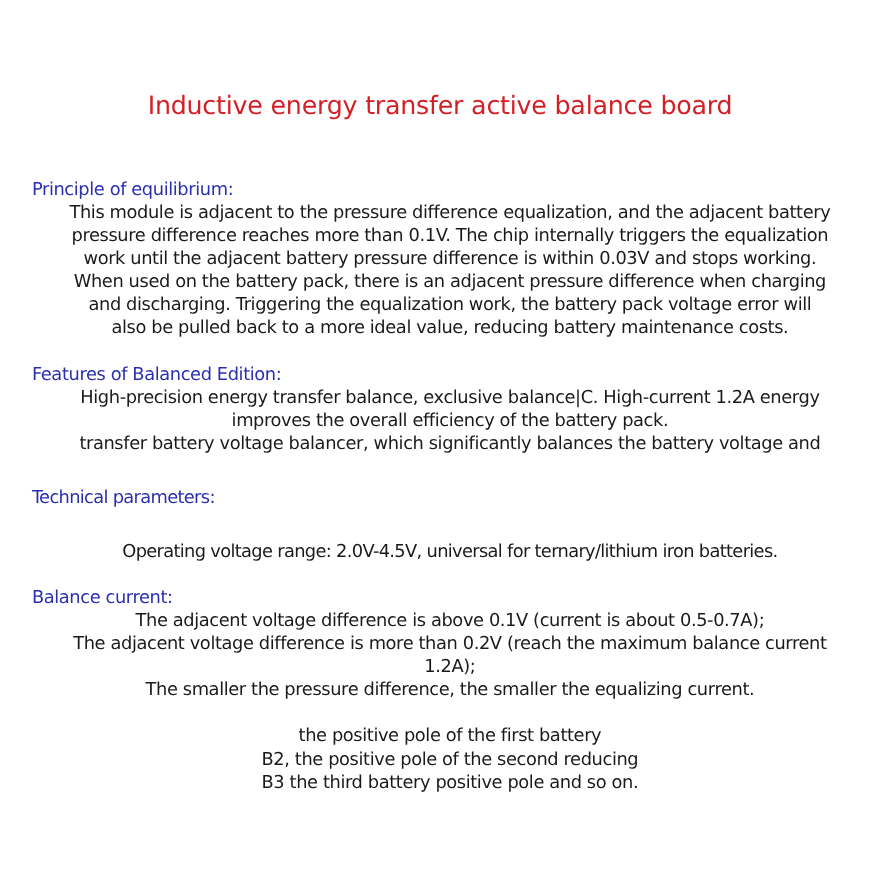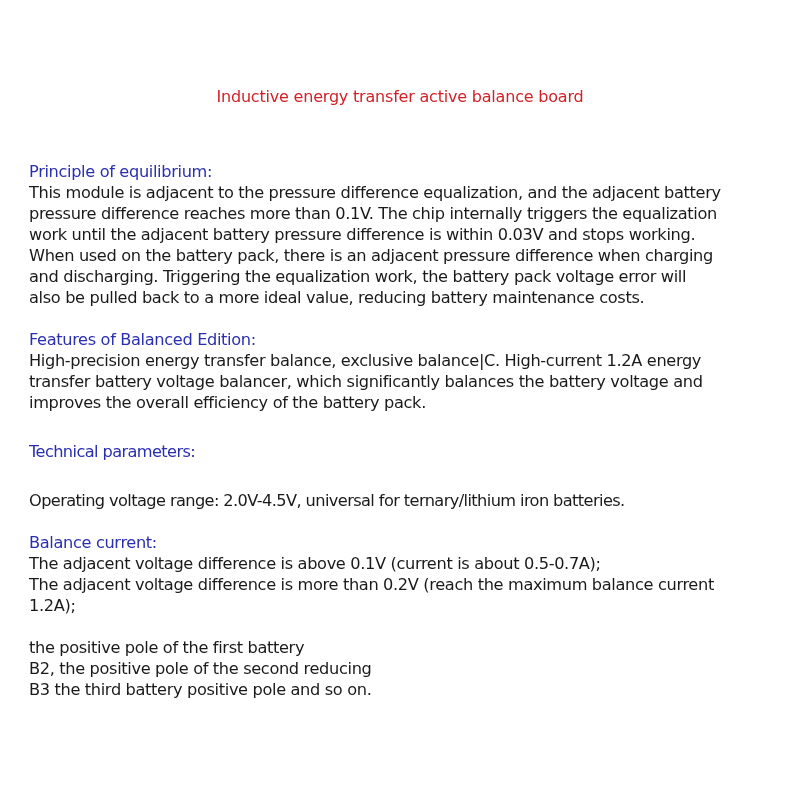--- a/index.html
+++ b/index.html
@@ -14,21 +14,21 @@
       overflow: hidden;
       font-family: "DejaVu Sans", "Liberation Sans", sans-serif;
     }
     .title {
       position: absolute;
       top: 82px;
       left: 0;
       width: 800px;
       text-align: center;
       color: #d41f26;
-      font-size: 16px;
+      font-size: 23px;
       line-height: 30px;
       letter-spacing: -0.2px;
     }
     .content {
       position: absolute;
       top: 161px;
       left: 29px;
       width: 760px;
     }
     .section {
@@ -41,20 +41,21 @@
       letter-spacing: -0.35px;
       margin: 0;
     }
     .body-line {
       color: #1a1a1a;
       font-size: 16.2px;
       line-height: 21px;
       letter-spacing: -0.35px;
       margin: 0;
       white-space: nowrap;
+      text-align: center;
     }
     .section.tech .heading,
     .section.tech .body-line {
       letter-spacing: -0.6px;
       margin-top: 28px;
     }
   </style>
 </head>
 <body>
 
@@ -68,34 +69,35 @@
     <p class="body-line">pressure difference reaches more than 0.1V. The chip internally triggers the equalization</p>
     <p class="body-line">work until the adjacent battery pressure difference is within 0.03V and stops working.</p>
     <p class="body-line">When used on the battery pack, there is an adjacent pressure difference when charging</p>
     <p class="body-line">and discharging. Triggering the equalization work, the battery pack voltage error will</p>
     <p class="body-line">also be pulled back to a more ideal value, reducing battery maintenance costs.</p>
   </div>
 
   <div class="section">
     <p class="heading">Features of Balanced Edition:</p>
     <p class="body-line">High-precision energy transfer balance, exclusive balance|C. High-current 1.2A energy</p>
+    <p class="body-line">improves the overall efficiency of the battery pack.</p>
     <p class="body-line">transfer battery voltage balancer, which significantly balances the battery voltage and</p>
-    <p class="body-line">improves the overall efficiency of the battery pack.</p>
   </div>
 
   <div class="section tech">
     <p class="heading">Technical parameters:</p>
     <p class="body-line">Operating voltage range: 2.0V-4.5V, universal for ternary/lithium iron batteries.</p>
   </div>
 
   <div class="section">
     <p class="heading">Balance current:</p>
     <p class="body-line">The adjacent voltage difference is above 0.1V (current is about 0.5-0.7A);</p>
     <p class="body-line">The adjacent voltage difference is more than 0.2V (reach the maximum balance current</p>
     <p class="body-line">1.2A);</p>
+    <p class="body-line">The smaller the pressure difference, the smaller the equalizing current.</p>
   </div>
 
   <div class="section">
     <p class="body-line">the positive pole of the first battery</p>
     <p class="body-line">B2, the positive pole of the second reducing</p>
     <p class="body-line">B3 the third battery positive pole and so on.</p>
   </div>
 
 </div>
 

